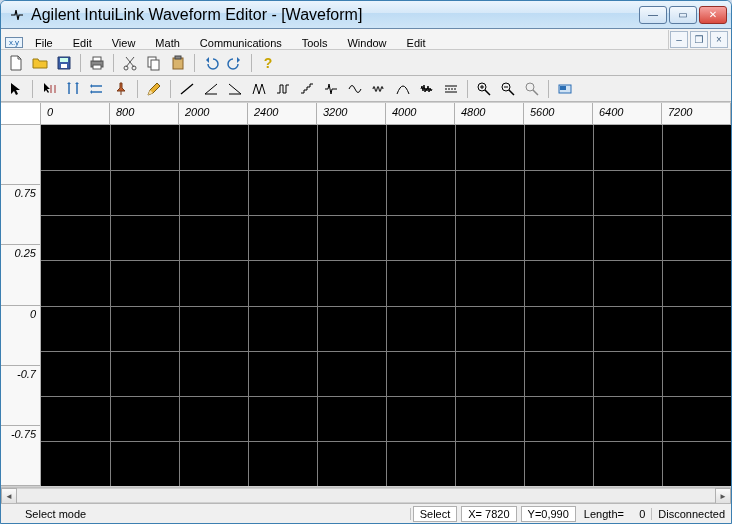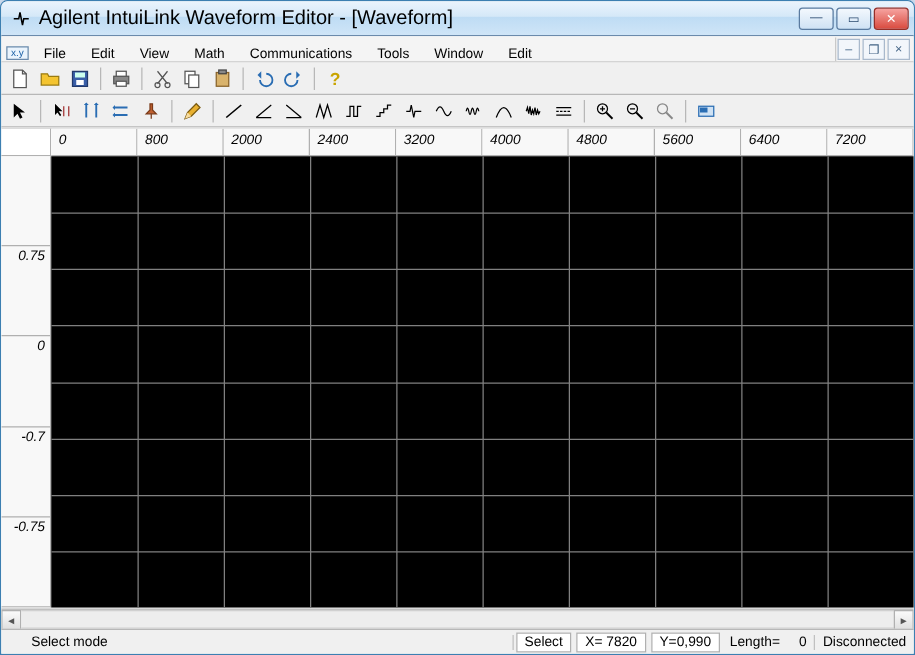--- a/index.html
+++ b/index.html
@@ -293,20 +293,21 @@
           <div class="xcell">3200</div>
           <div class="xcell">4000</div>
           <div class="xcell">4800</div>
           <div class="xcell">5600</div>
           <div class="xcell">6400</div>
           <div class="xcell">7200</div>
         </div>
       <div class="yheader" id="yheader">
           <div class="ycell"></div>
           <div class="ycell">0.75</div>
+          <div class="ycell">0.25</div>
           <div class="ycell">0</div>
           <div class="ycell">-0.7</div>
           <div class="ycell">-0.75</div>
         </div>
       <div class="plot" id="plot">
           <div class="gridv" style="left: 10%;"></div>
           <div class="gridv" style="left: 20%;"></div>
           <div class="gridv" style="left: 30%;"></div>
           <div class="gridv" style="left: 40%;"></div>
           <div class="gridv" style="left: 50%;"></div>

